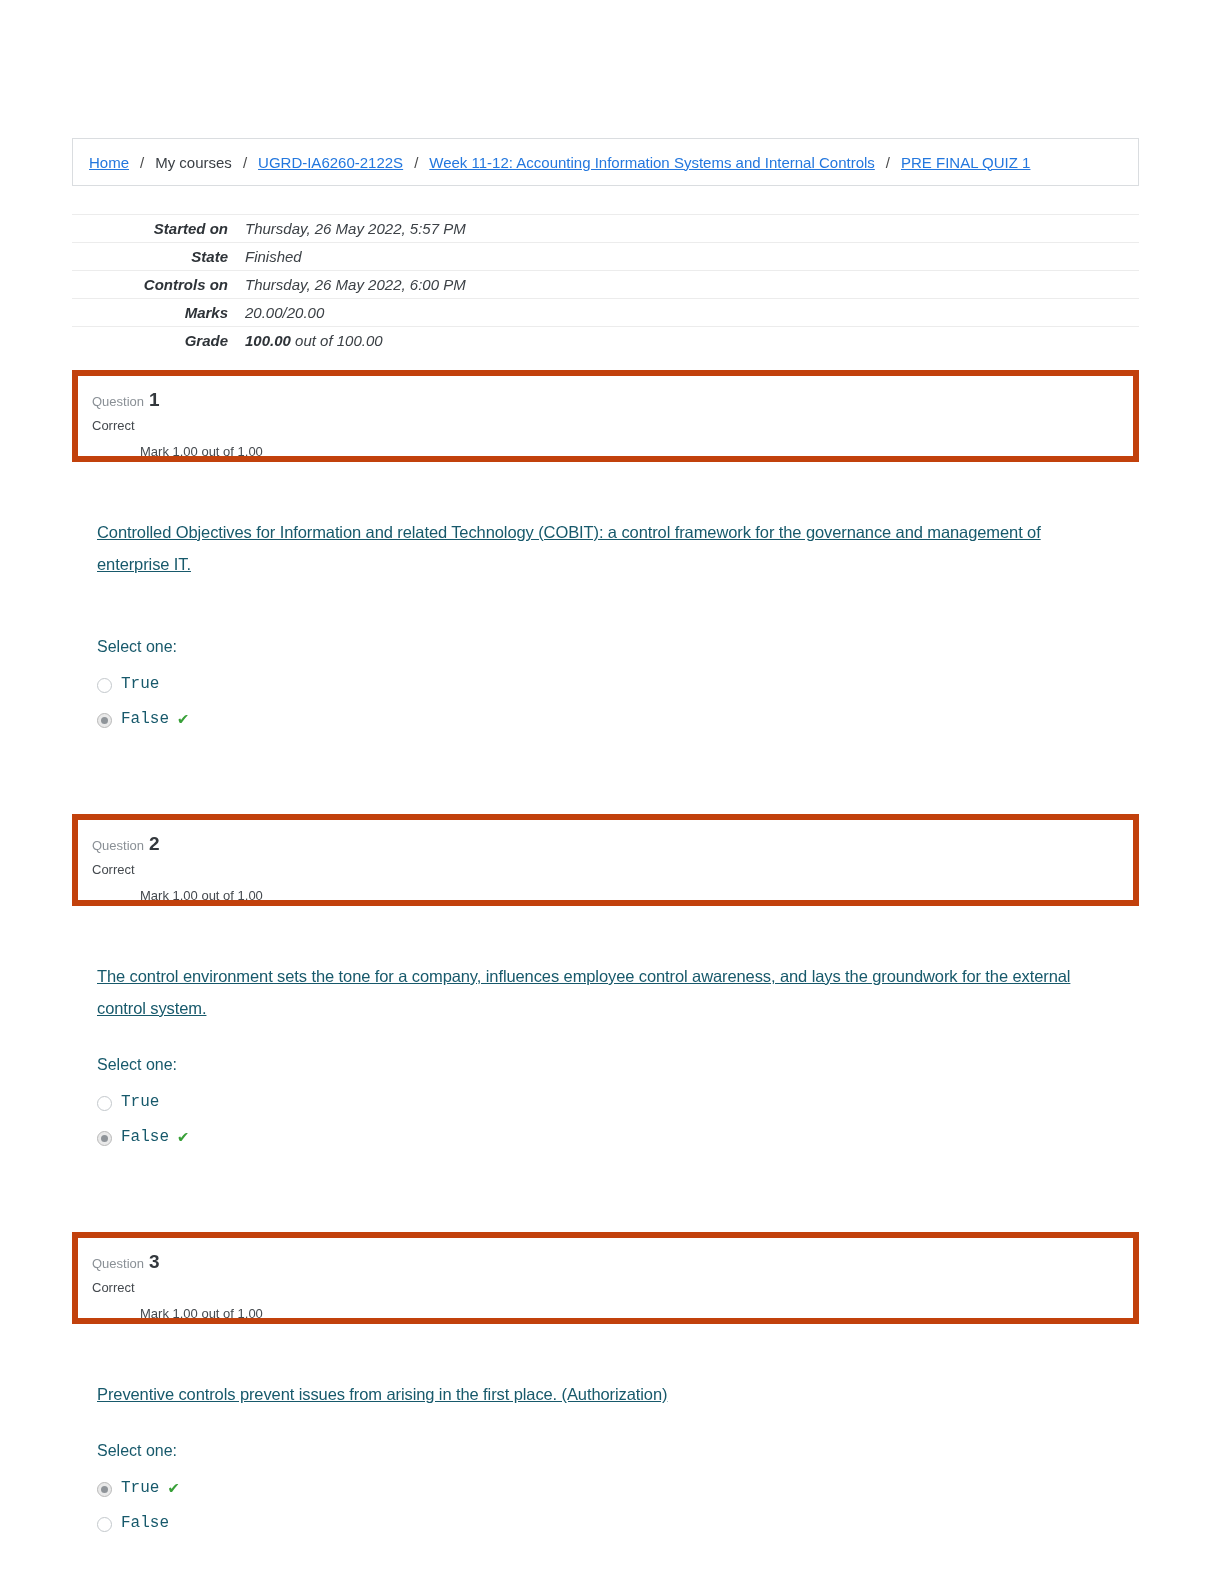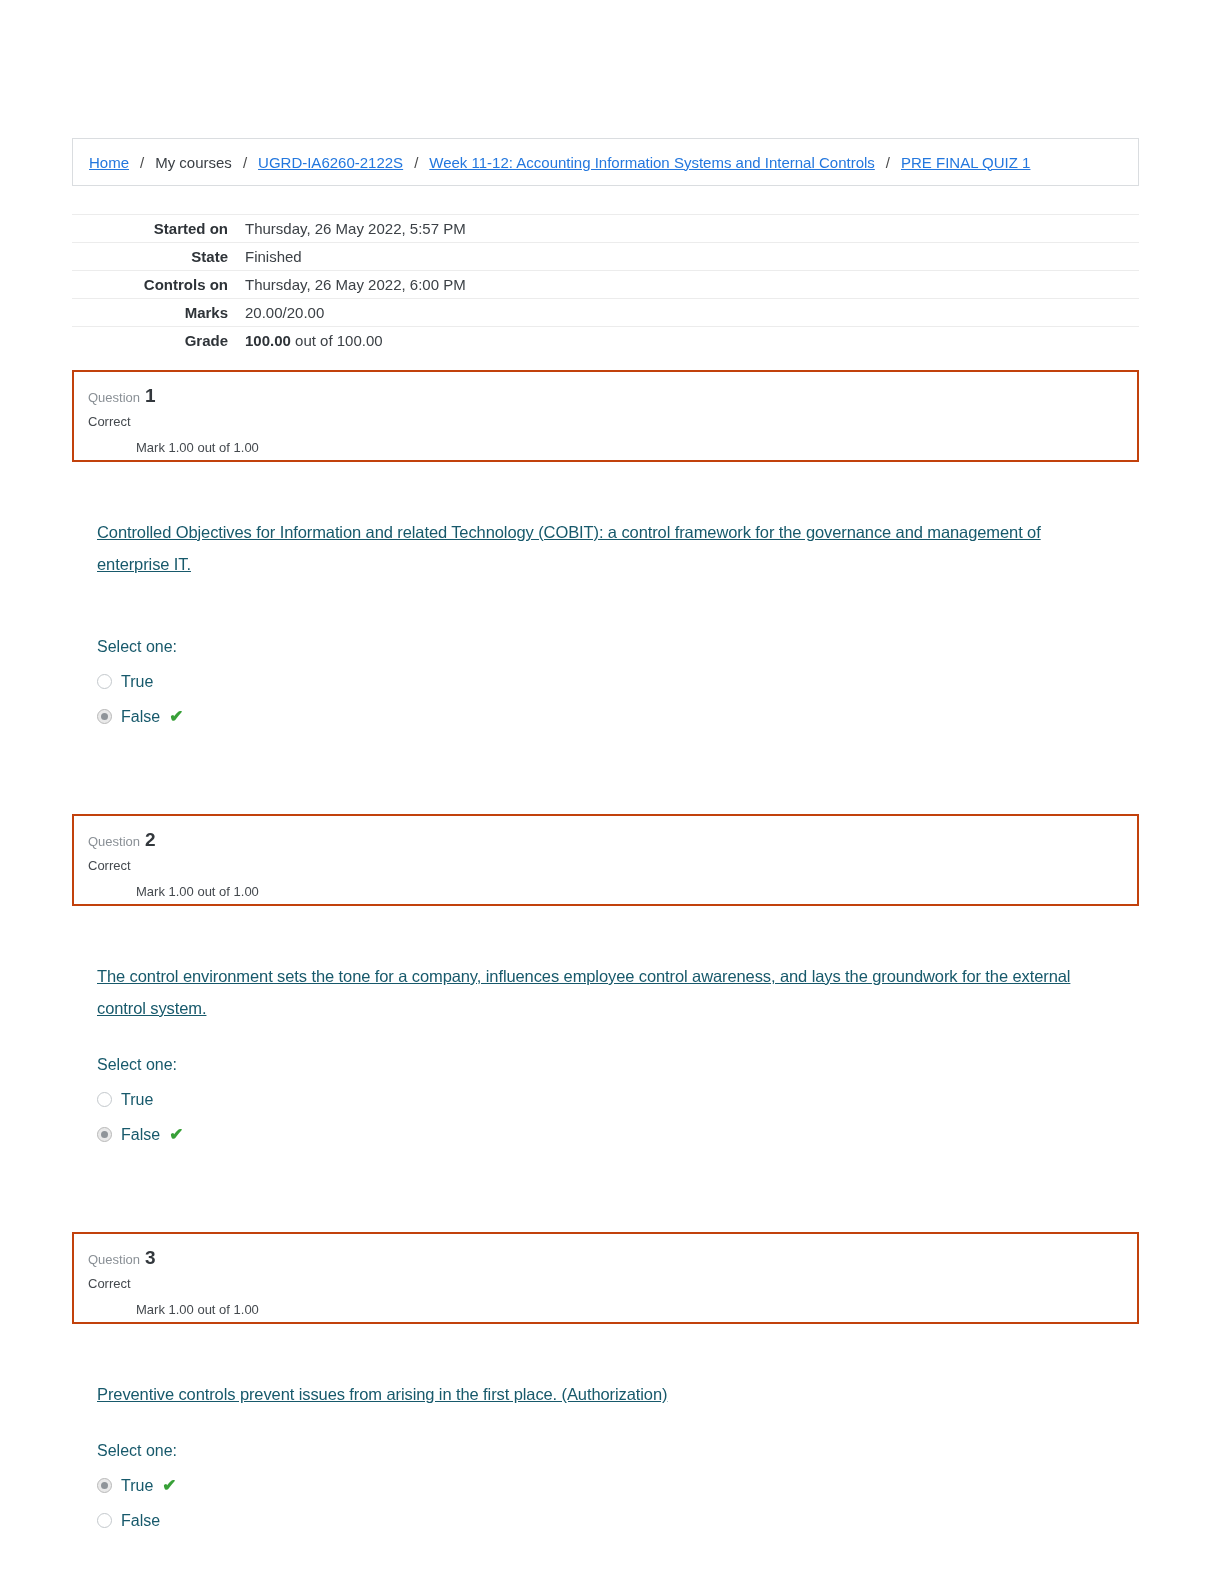--- a/index.html
+++ b/index.html
@@ -15,45 +15,45 @@
   .breadcrumb-box {
     border:1px solid #dadde0; height:48px;
     display:flex; align-items:center; padding:16px 16px;
     font-size:15px; background:#fff;
   }
   .crumb-sep { color:#4a4a4a; margin:0 11px; }
   .crumb-text { color:#3a3f44; }
   .crumb-link { color:#2377de; text-decoration:underline; cursor:pointer; white-space:nowrap; }
 
   
-  .summary { margin-top:28px; font-size:15px; }
+  .summary { margin-top:28px; font-size:15px;font-style:italic; }
   .summary-row { display:flex; align-items:center; height:28px; border-top:1px solid #ececec; }
   .summary-label { width:156px; text-align:right; font-weight:bold; color:#2e3338; }
   .summary-value { padding-left:17px; color:#3c4146; }
   .summary-value b { color:#2e3338; }
 
   
   .qinfo {
-    margin-top:16px; border:2px solid #c2410c; background:#fff;
+    margin-top:16px; border:6px solid #c2410c; background:#fff;
     padding:13px 14px 14px 14px; height:92px;
   }
   .qinfo-line1 { font-size:13px; color:#8a9096; }
   .qinfo-line1 .qnum { font-size:19px; font-weight:bold; color:#33383d; margin-left:5px; }
   .qinfo-status { font-size:13px; color:#44494e; margin-top:7px; }
   .qinfo-mark { font-size:13px; color:#44494e; margin-top:11px;margin-left:48px; }
 
   
   .qcontent { padding:54px 0 58px 25px; }
   .qtext {
     color:#17596b; font-size:16.5px; line-height:32px;
     letter-spacing:-0.1px; max-width:1005px; margin-bottom:32px;text-decoration:underline;
   }
   .question.q1 .qtext { margin-bottom:58px; }
   .select-label { color:#17596b; font-size:16px; margin-bottom:14px; }
-  .option { display:flex; align-items:center; height:23px; margin-bottom:12px; font-size:16px; color:#17596b; }
+  .option { display:flex; align-items:flex-end; height:23px; margin-bottom:12px; font-size:16px; color:#17596b;font-family:Liberation Mono, monospace; }
   .radio {
     width:15px; height:15px; border-radius:50%;
     border:1px solid #c3c8cc; background:#fff;
     margin-right:9px; position:relative; flex:0 0 15px; cursor:pointer;
   }
   .radio.checked { background:#e9e9e9; border-color:#b9b9b9; }
   .radio.checked::after {
     content:""; position:absolute; left:3px; top:3px; right:3px; bottom:3px;
     border-radius:50%; background:#8f9499;
   }

